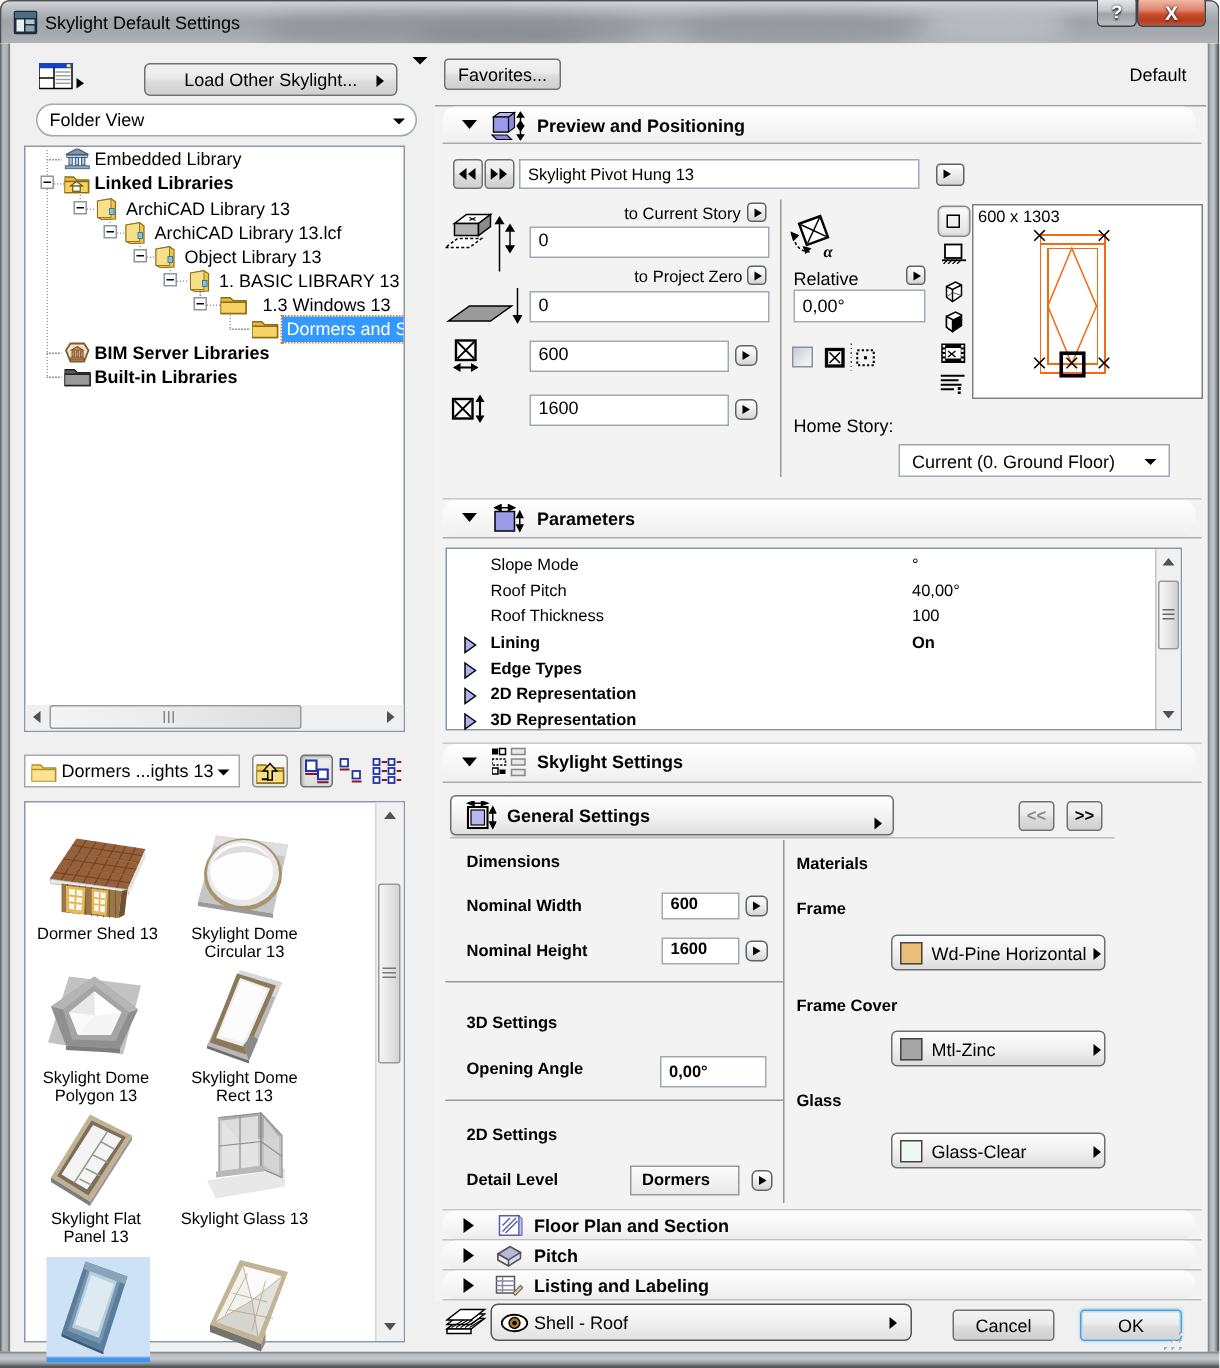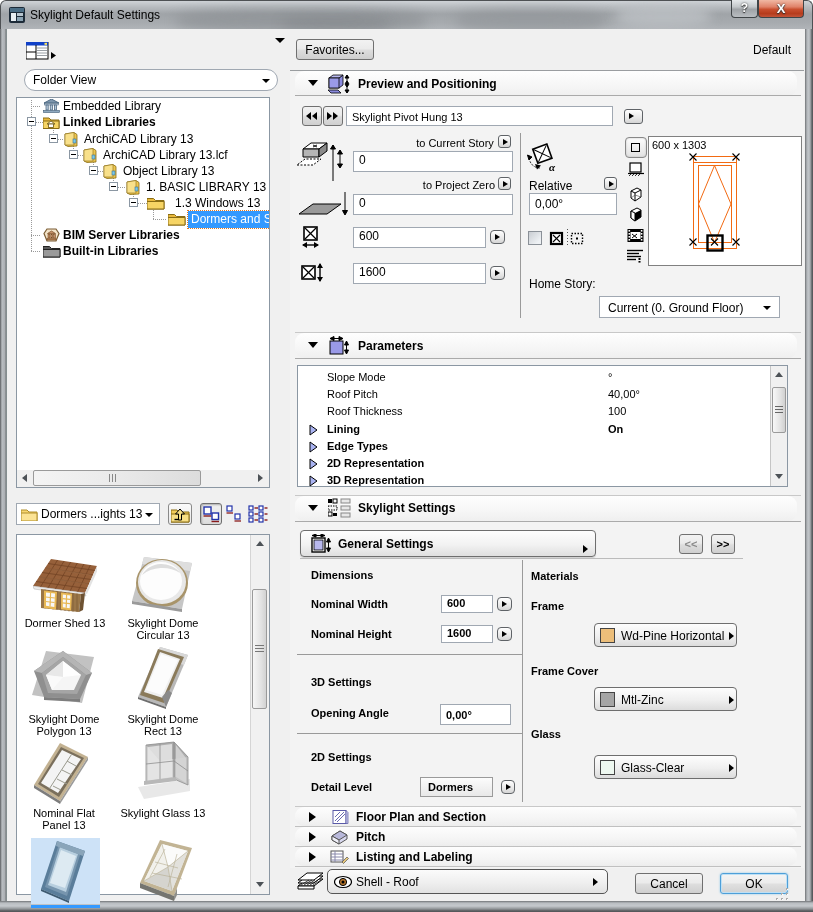--- a/index.html
+++ b/index.html
@@ -111,20 +111,24 @@
       <line x1="0" y1="10" x2="10" y2="10" stroke="#000"></line>
       <g stroke="#9aa0a6">
           <line x1="11" y1="6" x2="21" y2="6"></line>
           <line x1="11" y1="8.5" x2="21" y2="8.5"></line>
       <line x1="11" y1="11" x2="21" y2="11"></line>
           <line x1="11" y1="13.5" x2="21" y2="13.5"></line>
         </g>
       <path d="M 25 10 L 30 13.5 L 25 17 Z" fill="#000"></path>
     </svg>
   </div>
+  <div class="btn" id="load-other" style="left:96px;top:42px;width:169px;height:22px;border-radius:4px;">
+    <span style="line-height:21px;">Load Other Skylight...</span>
+    <span class="rar" style="left:154px;top:7px;"></span>
+  </div>
   <div class="dar" style="left:275px;top:38px;border-left-width:5px;border-right-width:5px;border-top-width:5px;"></div>
   <div class="combo" style="left:24px;top:69px;width:254px;height:22px;border-radius:11px;">
     <span style="position:absolute;left:8px;top:3px;">Folder View</span>
     <span class="dar" style="left:237px;top:9px;"></span>
   </div>
 
   <div class="ab" id="treebox" style="left:16px;top:97px;width:254px;height:391px;background:#fff;border:1px solid #8b97a3;"></div>
   <div class="ab" id="tree" style="left:0;top:0;width:269px;height:470px;overflow:hidden;">
   <div class="dotv" style="left:31px;top:100px;height:151px;"></div>
   <div class="dotv" style="left:53px;top:130px;height:8px;"></div>
@@ -427,21 +431,21 @@
 <polygon points="10,46 44,59 44,64 10,51" fill="#757570"></polygon>
 <polygon points="44,59 47,51 47,58 44,64" fill="#8f8f8a"></polygon>
 </svg>
   <div class="thumb-lbl" style="left:5px;top:603px;width:120px;">Dormer Shed 13</div>
   <div class="thumb-lbl" style="left:103px;top:603px;width:120px;">Skylight Dome</div>
   <div class="thumb-lbl" style="left:103px;top:615px;width:120px;">Circular 13</div>
   <div class="thumb-lbl" style="left:4px;top:699px;width:120px;">Skylight Dome</div>
   <div class="thumb-lbl" style="left:4px;top:711px;width:120px;">Polygon 13</div>
   <div class="thumb-lbl" style="left:103px;top:699px;width:120px;">Skylight Dome</div>
   <div class="thumb-lbl" style="left:103px;top:711px;width:120px;">Rect 13</div>
-  <div class="thumb-lbl" style="left:4px;top:793px;width:120px;">Nominal Flat</div>
+  <div class="thumb-lbl" style="left:4px;top:793px;width:120px;">Skylight Flat</div>
   <div class="thumb-lbl" style="left:4px;top:805px;width:120px;">Panel 13</div>
   <div class="thumb-lbl" style="left:103px;top:793px;width:120px;">Skylight Glass 13</div>
   </div>
     </div>
   <div class="ab" style="left:250px;top:535px;width:19px;height:359px;background:#f1f1f1;border-left:1px solid #d5d5d5;">
     <div class="tri-up" style="left:5px;top:6px;"></div>
     <div class="tri-dn" style="left:5px;top:347px;"></div>
     <div class="sb-thumb" style="left:1px;top:54px;width:15px;height:120px;background:linear-gradient(90deg,#f6f6f6,#e3e3e3 60%,#d2d2d2);"></div>
     <div style="position:absolute;left:4px;top:110px;width:9px;height:1px;background:#777;"></div>
     <div style="position:absolute;left:4px;top:113px;width:9px;height:1px;background:#777;"></div>

